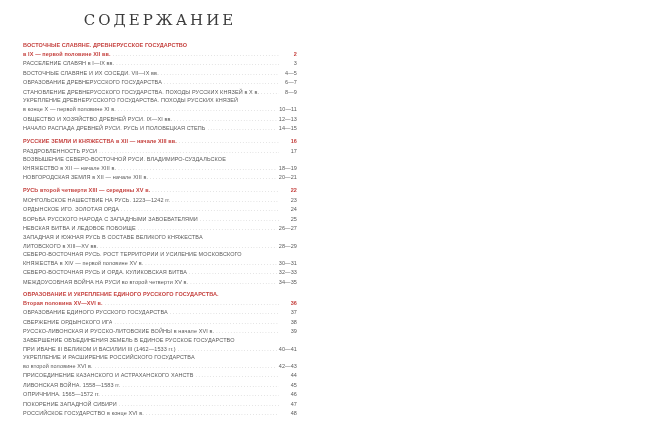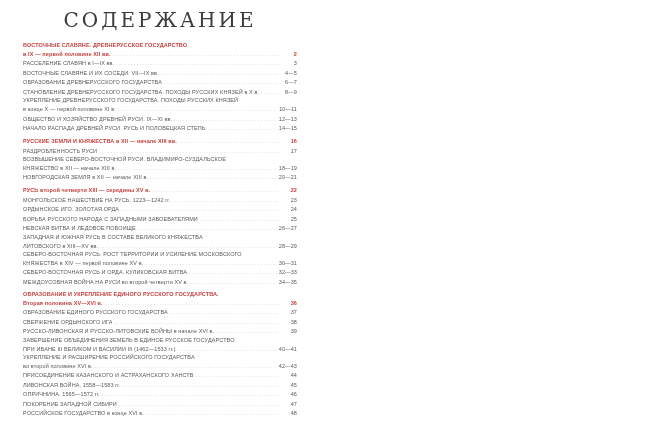--- a/index.html
+++ b/index.html
@@ -17,21 +17,21 @@
     font-family:"Liberation Sans", sans-serif;
   }
   .content{
     position:absolute;
     left:23px;top:10px;
     width:274px;
   }
   .page-title{
     text-align:center;
     font-family:"DejaVu Serif", serif;
-    font-size:20px;
+    font-size:15px;
     line-height:17px;
     letter-spacing:3px;
     color:var(--title);
     margin:2px 0 13px 0;
     font-weight:normal;
   }
   .row{
     display:flex;
     align-items:baseline;
     height:9.5px;

